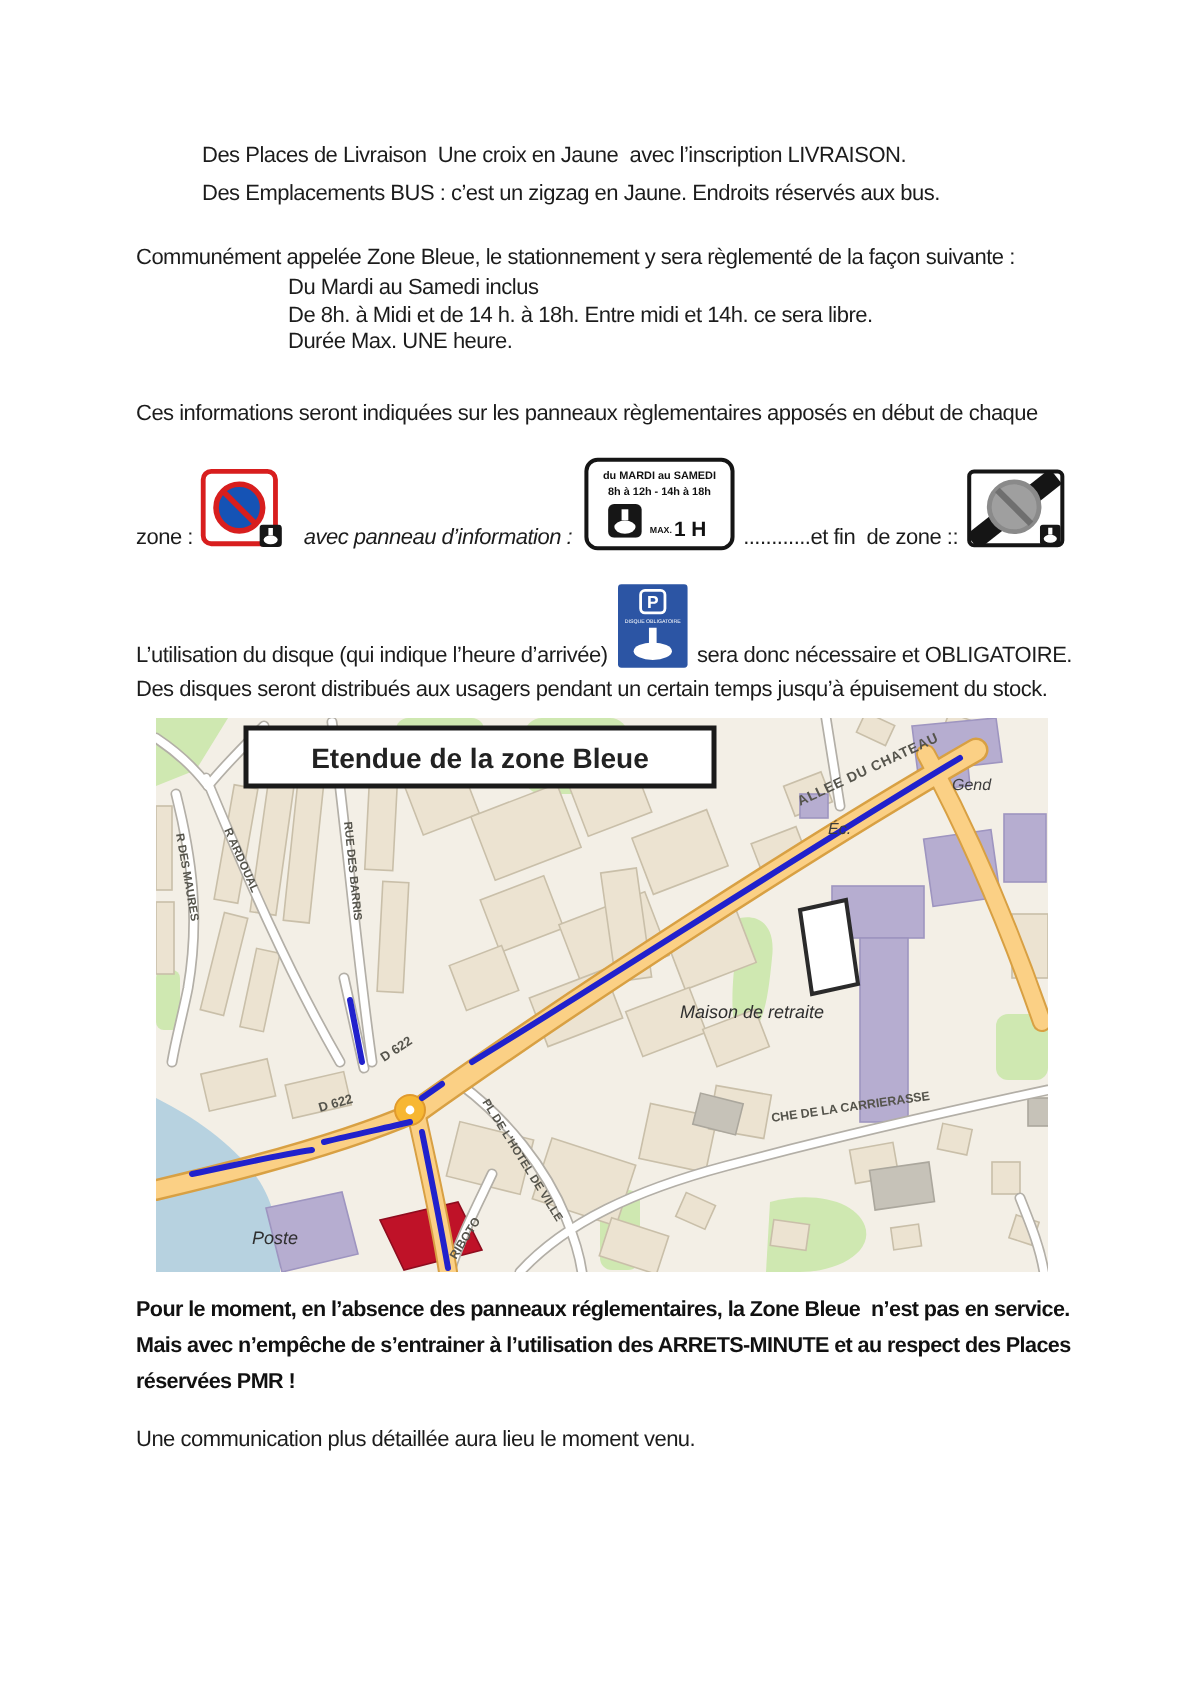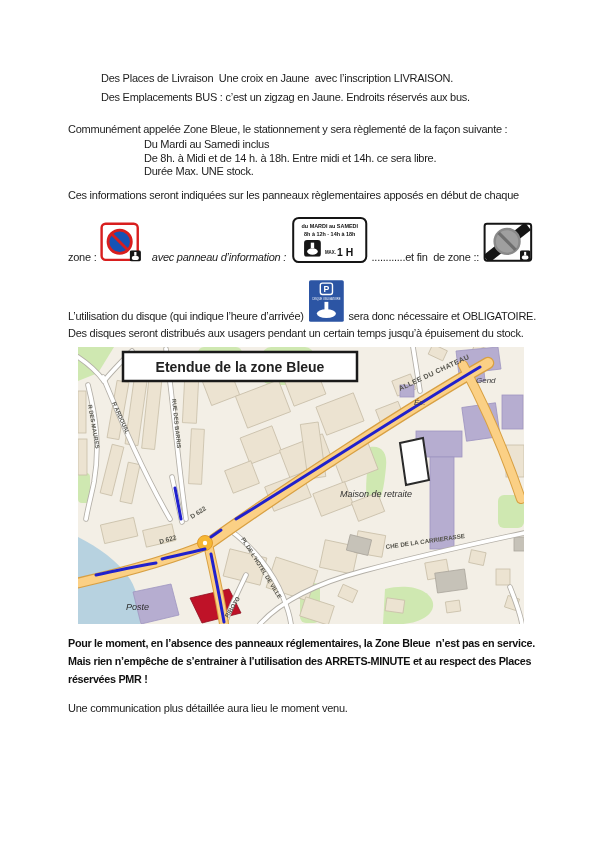--- a/index.html
+++ b/index.html
@@ -6,21 +6,21 @@
   body{width:600px;height:849px;overflow:hidden;
        font-family:"Liberation Sans",sans-serif;color:#1c1c1c;}
   .page{position:relative;width:592px;height:849px;box-sizing:border-box;
         padding:70px 56px 0 68px;}
   .ln{font-size:11px;letter-spacing:-0.25px;line-height:16px;margin:0;white-space:pre-wrap;}
   .indent{text-indent:33px;}
   .gap13{margin-top:3px;}
   .gap16{margin-top:16px;}
   .tight{line-height:17px;}
   .sub{margin-left:76px;line-height:13.5px;}
-  .p5{margin-top:8px;}
+  .p5{margin-top:20px;}
   
   .signs-row{display:flex;align-items:flex-end;margin-top:6px;height:60px;}
   .signs-row .txt{font-size:11px;letter-spacing:-0.25px;padding-bottom:6px;white-space:pre;}
   .m4{margin-left:4px;}.m6{margin-left:6px;}.m8{margin-left:8px;font-style:italic;}
   
   .disc-row{display:flex;align-items:flex-end;margin-top:8px;}
   .disc-row .txt{font-size:11px;letter-spacing:-0.25px;padding-bottom:3px;white-space:pre;}
   .disc-row svg{margin:0 5px;}
   
   .map-wrap{margin-top:6px;margin-left:10px;width:446px;height:277px;}
@@ -47,21 +47,21 @@
 <div class="page">
 
   <p class="ln indent">Des Places de Livraison  Une croix en Jaune  avec l’inscription LIVRAISON.</p>
   <p class="ln indent gap13">Des Emplacements BUS : c’est un zigzag en Jaune. Endroits réservés aux bus.</p>
 
 
   <div class="gap16">
     <p class="ln tight">Communément appelée Zone Bleue, le stationnement y sera règlementé de la façon suivante :</p>
     <p class="ln sub">Du Mardi au Samedi inclus</p>
     <p class="ln sub">De 8h. à Midi et de 14 h. à 18h. Entre midi et 14h. ce sera libre.</p>
-    <p class="ln sub">Durée Max. UNE stock.</p>
+    <p class="ln sub">Durée Max. UNE heure.</p>
   </div>
 
   <p class="ln p5">Ces informations seront indiquées sur les panneaux règlementaires apposés en début de chaque</p>
 
   <div class="signs-row">
     <span class="txt">zone :</span>
 
     <svg class="m4" width="54" height="52" viewBox="0 0 54 52">
       <rect x="2" y="2" width="45" height="45" rx="5" fill="#ffffff" stroke="#d81e1e" stroke-width="3"></rect>
       <circle cx="24.5" cy="24.5" r="14.5" fill="#1553b5" stroke="#d81e1e" stroke-width="3.5"></circle>
@@ -267,19 +267,19 @@
 
       <g>
         <rect x="45" y="5" width="234" height="29" fill="#ffffff" stroke="#1a1a1a" stroke-width="2.5"></rect>
         <text x="162" y="25" text-anchor="middle" font-size="14" font-weight="600" fill="#222222">Etendue de la zone Bleue</text>
       </g>
     </svg>
   </div>
 
   <div class="p7">
     <p class="ln" style="font-size:inherit;letter-spacing:inherit;line-height:inherit">Pour le moment, en l’absence des panneaux réglementaires, la Zone Bleue  n’est pas en service.</p>
-    <p class="ln" style="font-size:inherit;letter-spacing:inherit;line-height:inherit">Mais rien n’empêche de s’entrainer à l’utilisation des ARRETS-MINUTE et au respect des Places</p>
+    <p class="ln" style="font-size:inherit;letter-spacing:inherit;line-height:inherit">Mais avec n’empêche de s’entrainer à l’utilisation des ARRETS-MINUTE et au respect des Places</p>
     <p class="ln" style="font-size:inherit;letter-spacing:inherit;line-height:inherit">réservées PMR !</p>
   </div>
 
   <p class="ln p8">Une communication plus détaillée aura lieu le moment venu.</p>
 
 </div>
 
 </body></html>

